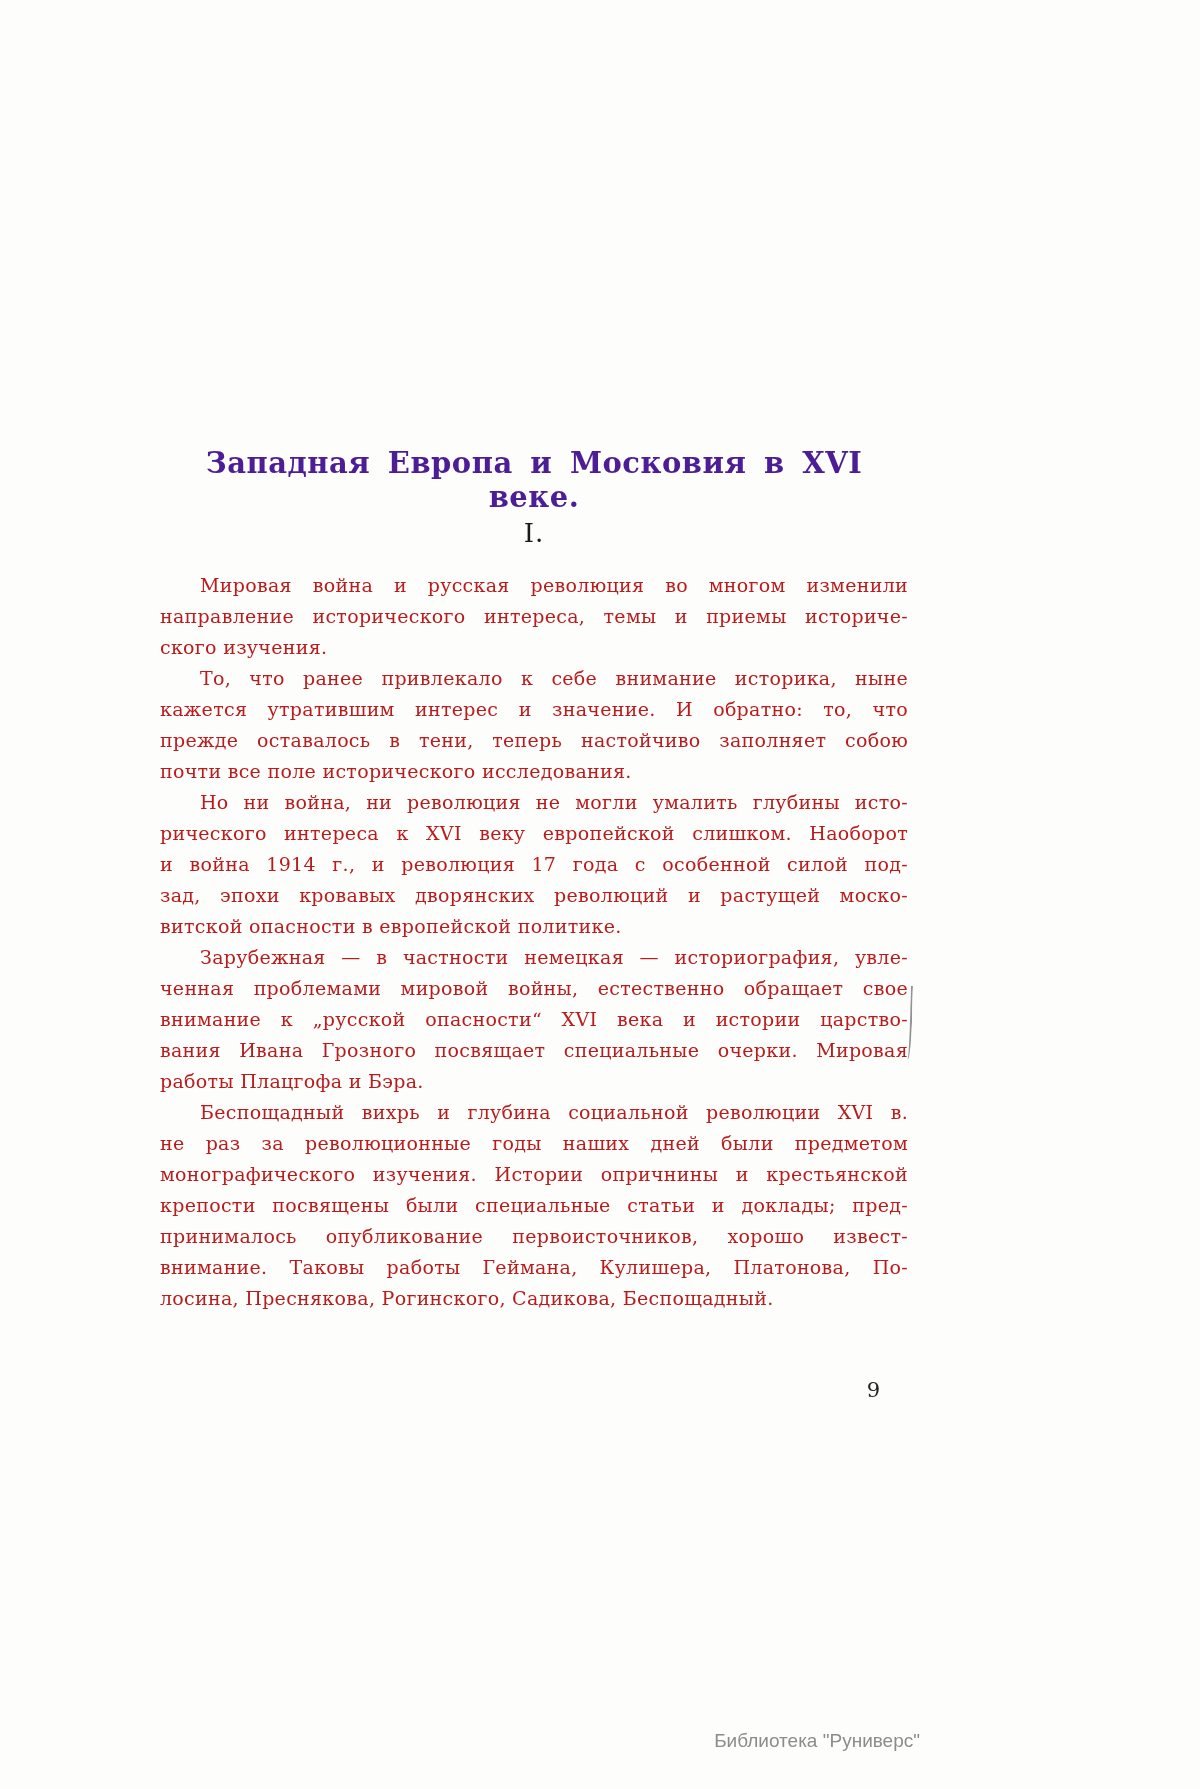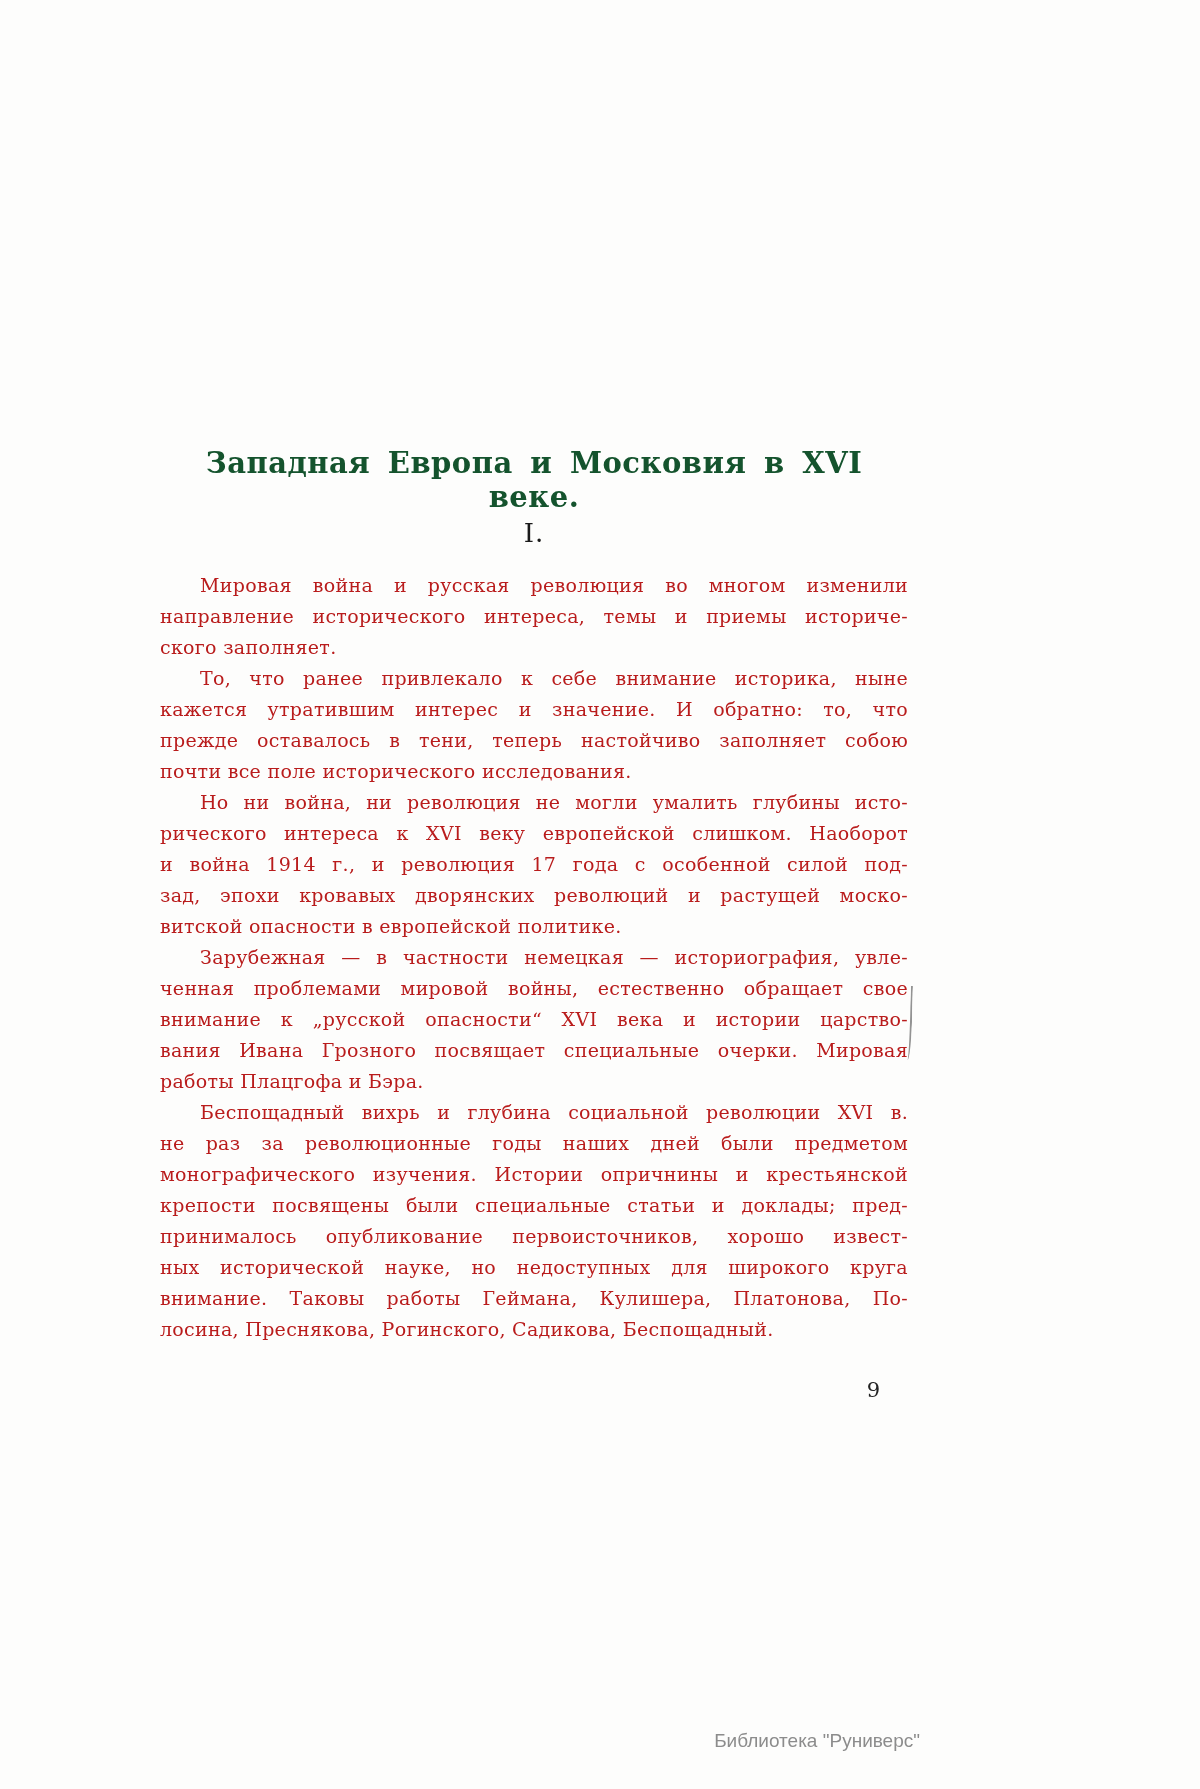--- a/index.html
+++ b/index.html
@@ -21,21 +21,21 @@
     position: absolute;
     top: 446px;
     left: 160px;
     width: 748px;
     margin: 0;
     text-align: center;
     font-size: 29px;
     font-weight: bold;
     letter-spacing: 0.5px;
     word-spacing: 7px;
-    color: #14532d;
+    color: #4c1d95;
   }
   .section-heading {
     position: absolute;
     top: 518px;
     left: 160px;
     width: 748px;
     text-align: center;
     font-size: 26px;
     font-weight: normal;
     letter-spacing: 1px;
@@ -102,21 +102,21 @@
 </head>
 <body>
 
 <div class="page">
   <h1 class="title">Западная Европа и Московия в XVI веке.</h1>
   <div class="section-heading">I.</div>
   <div class="text-block" id="paragraphs">
       <div class="paragraph">
         <div class="line first">Мировая война и русская революция во многом изменили</div>
         <div class="line">направление исторического интереса, темы и приемы историче-</div>
-        <div class="line last">ского заполняет.</div>
+        <div class="line last">ского изучения.</div>
       </div>
       <div class="paragraph">
         <div class="line first">То, что ранее привлекало к себе внимание историка, ныне</div>
         <div class="line">кажется утратившим интерес и значение. И обратно: то, что</div>
         <div class="line">прежде оставалось в тени, теперь настойчиво заполняет собою</div>
         <div class="line last">почти все поле исторического исследования.</div>
       </div>
       <div class="paragraph">
         <div class="line first">Но ни война, ни революция не могли умалить глубины исто-</div>
         <div class="line">рического интереса к XVI веку европейской слишком. Наоборот</div>
@@ -130,21 +130,20 @@
         <div class="line">внимание к „русской опасности“ XVI века и истории царство-</div>
         <div class="line">вания Ивана Грозного посвящает специальные очерки. Мировая</div>
         <div class="line last">работы Плацгофа и Бэра.</div>
       </div>
       <div class="paragraph">
         <div class="line first">Беспощадный вихрь и глубина социальной революции XVI в.</div>
         <div class="line">не раз за революционные годы наших дней были предметом</div>
         <div class="line">монографического изучения. Истории опричнины и крестьянской</div>
         <div class="line">крепости посвящены были специальные статьи и доклады; пред-</div>
         <div class="line">принималось опубликование первоисточников, хорошо извест-</div>
-        <div class="line">ных исторической науке, но недоступных для широкого круга</div>
         <div class="line">внимание. Таковы работы Геймана, Кулишера, Платонова, По-</div>
         <div class="line last">лосина, Преснякова, Рогинского, Садикова, Беспощадный.</div>
       </div>
     </div>
   <div class="pencil-mark"></div>
   <div class="page-number">9</div>
   <div class="watermark">Библиотека "Руниверс"</div>
 </div>
 
 </body></html>

